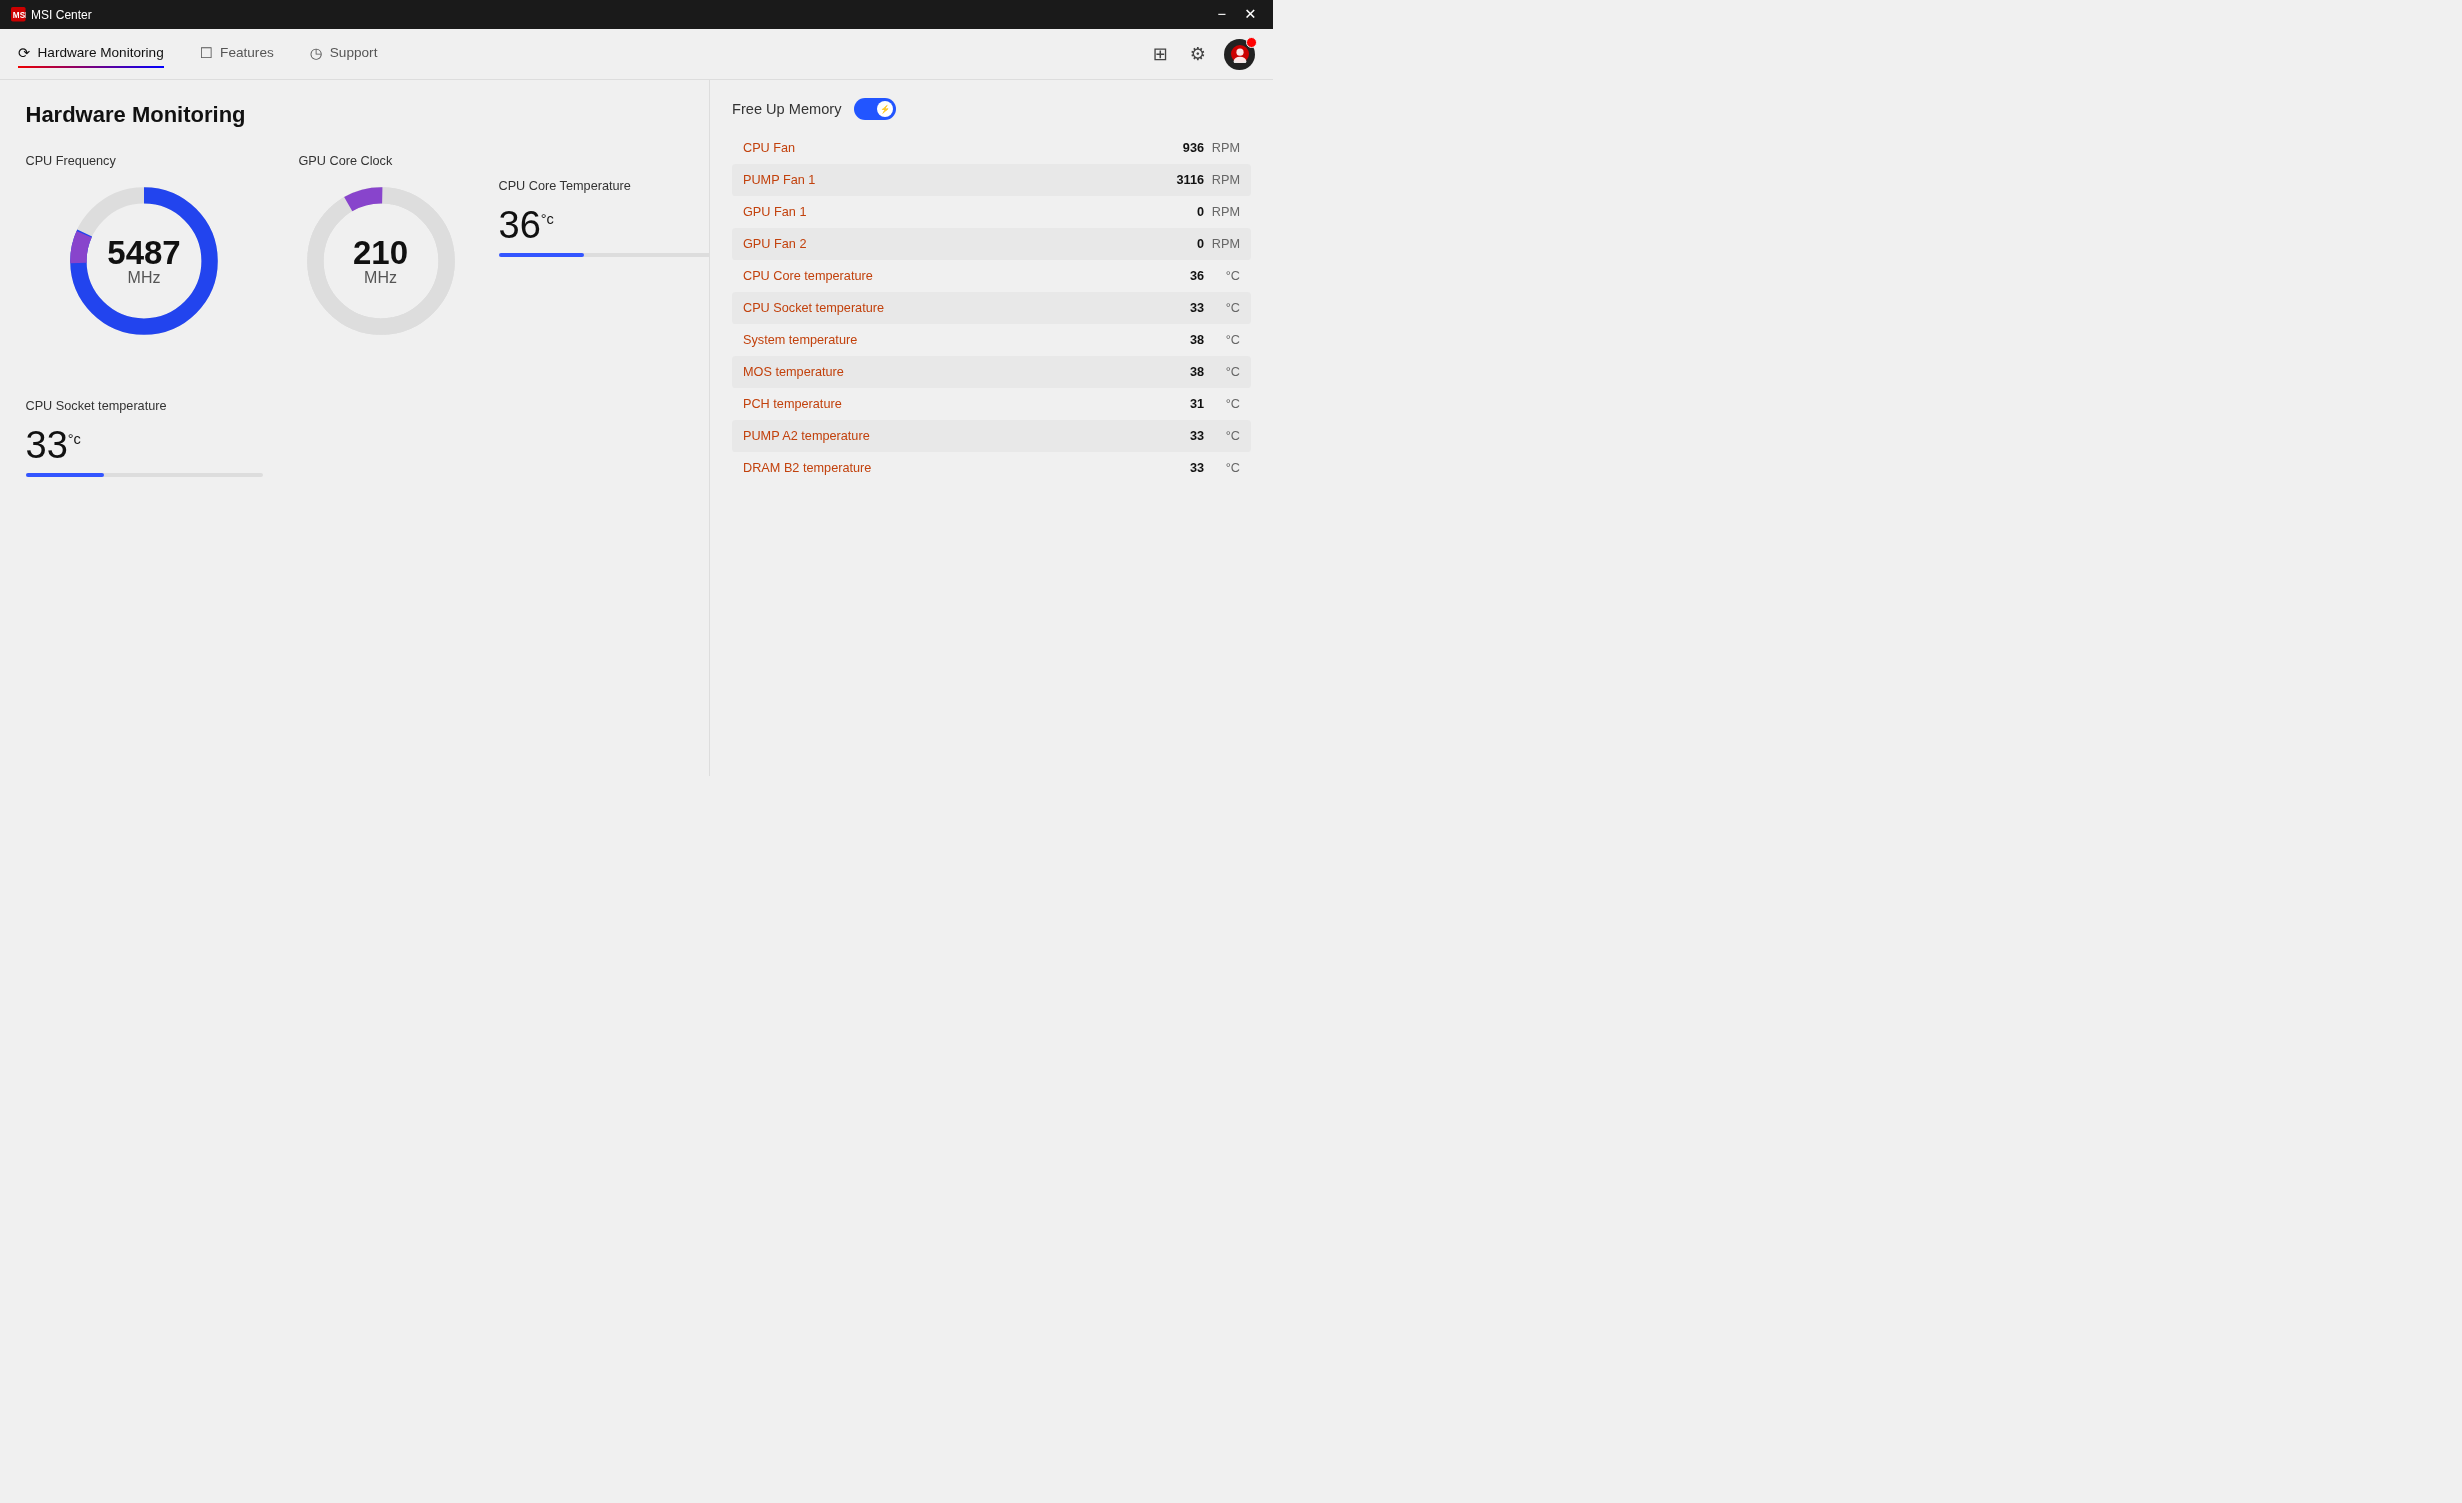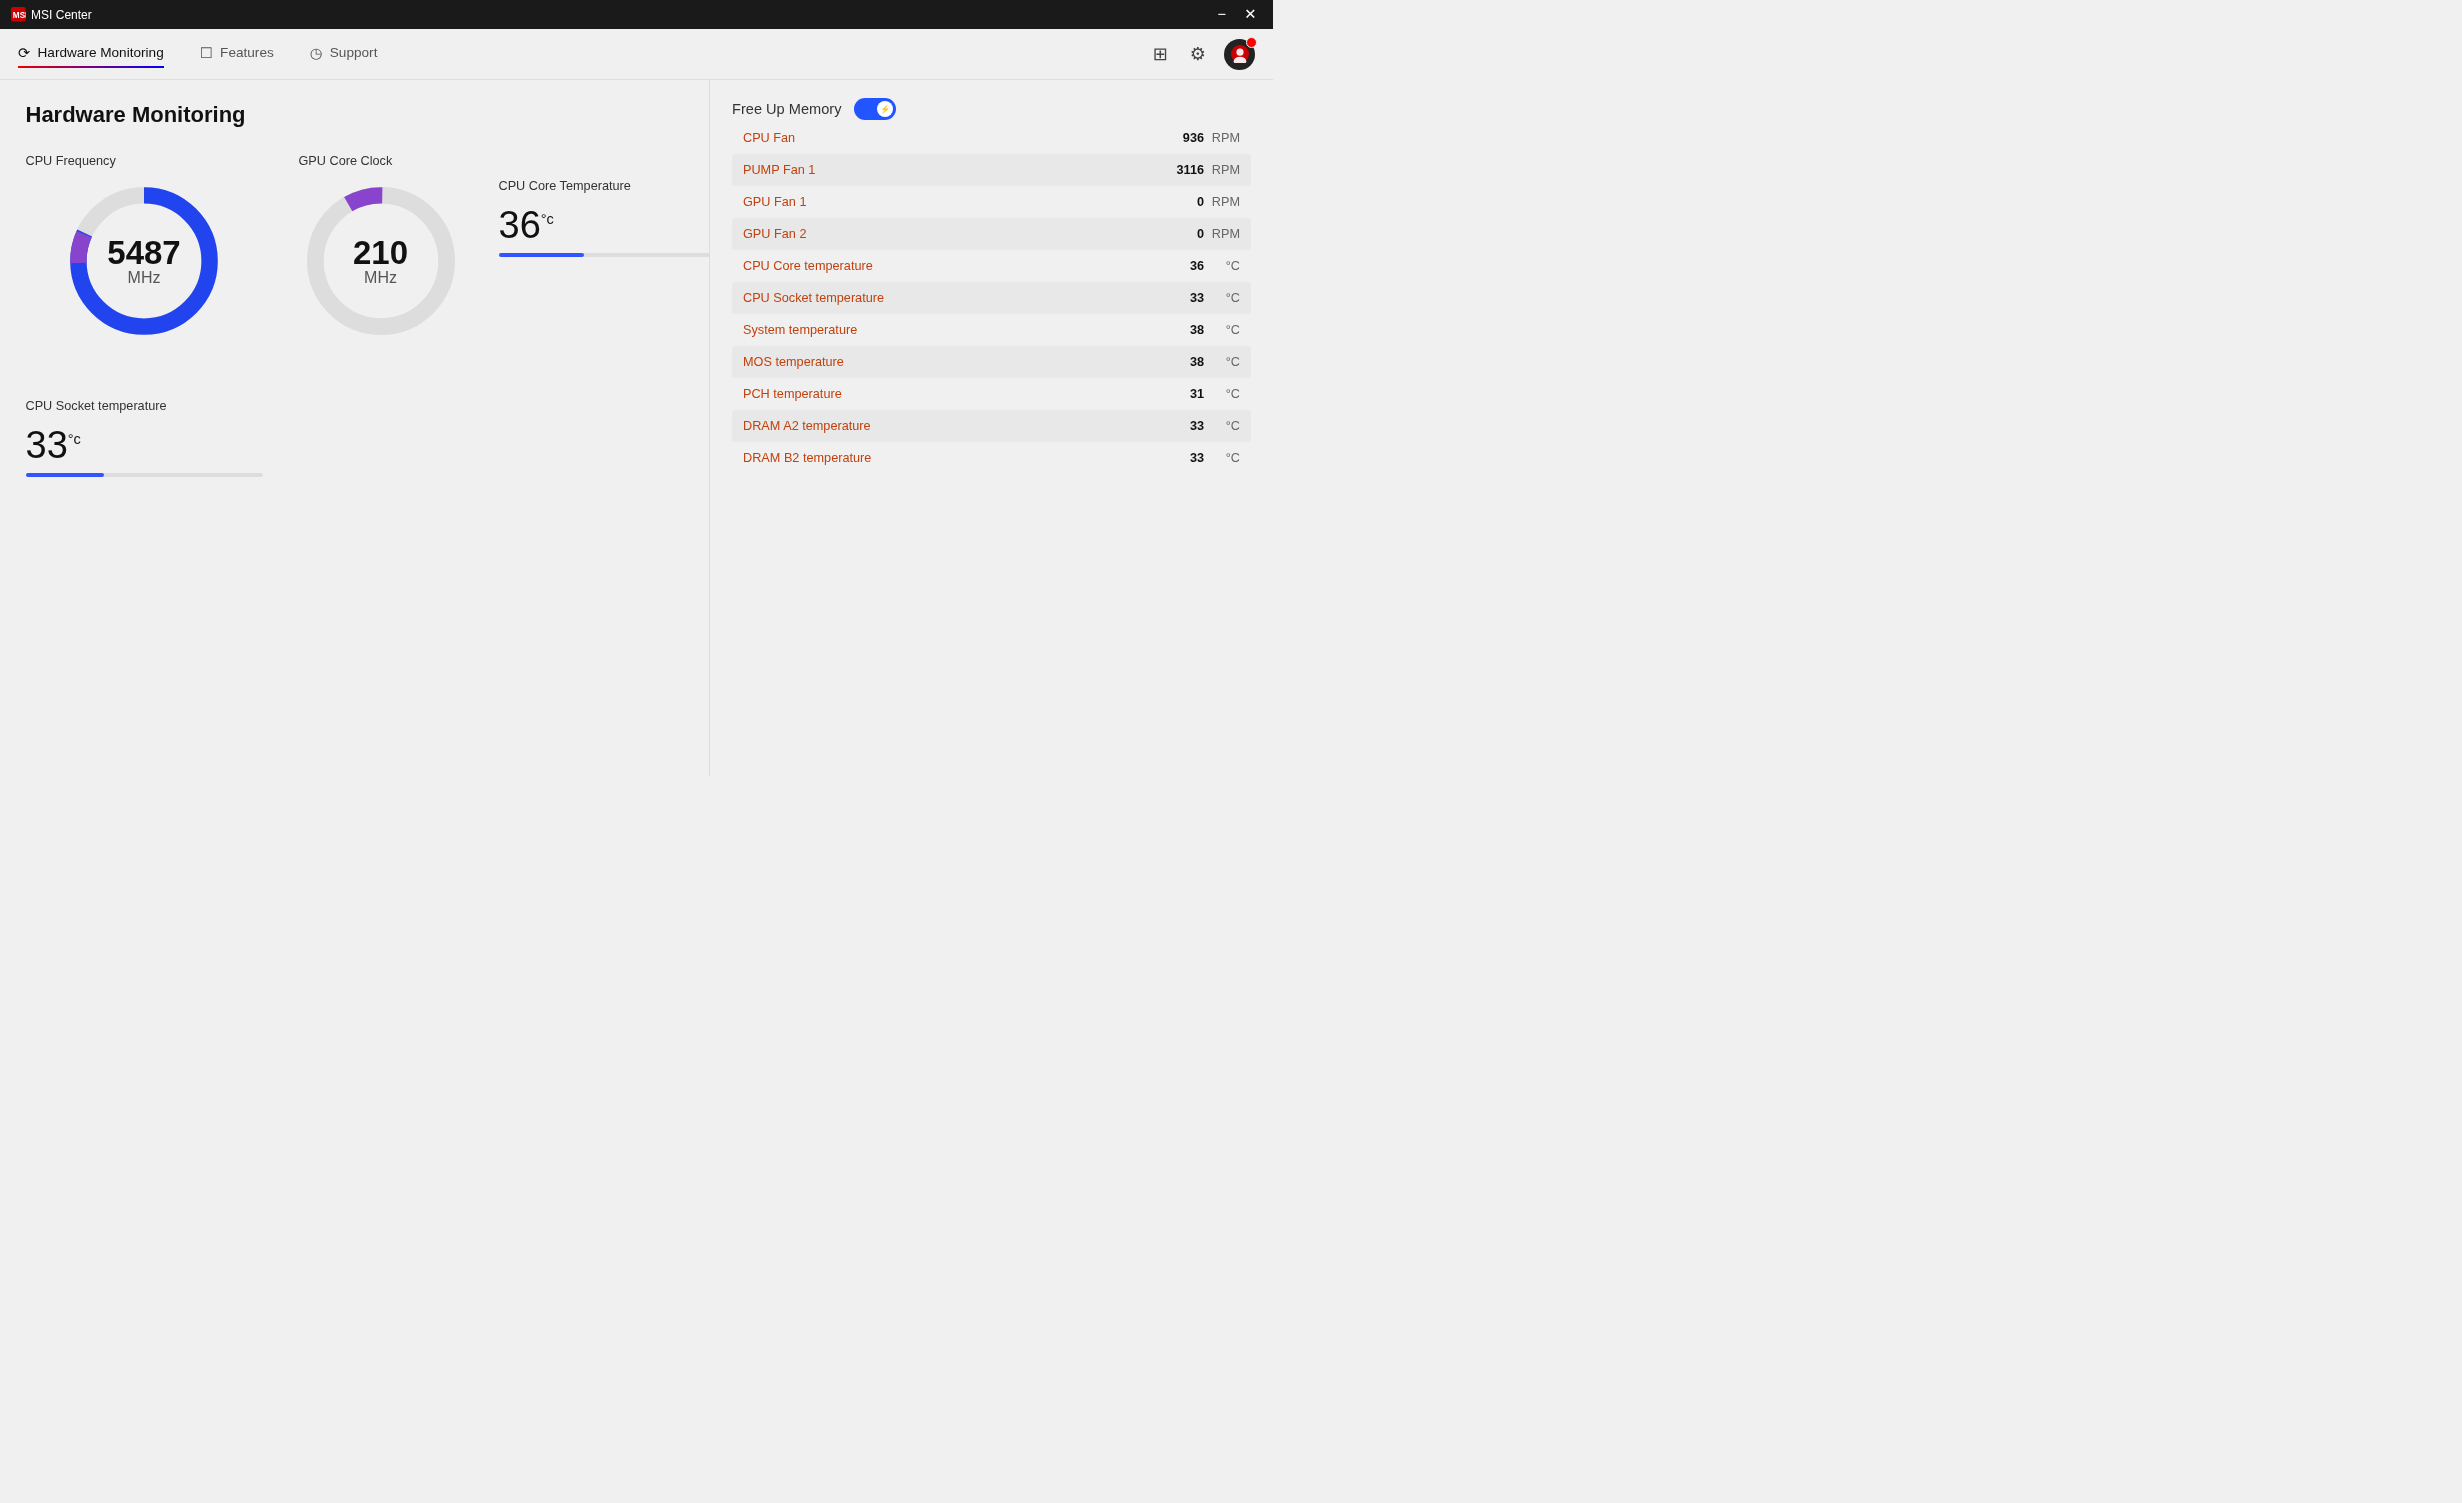--- a/index.html
+++ b/index.html
@@ -149,21 +149,21 @@
     .right-panel {
       width: 564px;
       background: #f0f0f0;
       padding: 18px 22px;
       overflow-y: auto;
       border-left: 0.9px solid #ddd;
     }
 
     .free-memory-header {
       display: flex; align-items: center; gap: 12.7px;
-      margin-bottom: 2px;
+      margin-bottom: 12px;
     }
     .free-memory-label {
       font-size: 14.6px; color: #333;
     }
     .toggle-switch {
       width: 42px; height: 22px; border-radius: 11px;
       background: #2255ff;
       display: flex; align-items: center;
       padding: 2.7px;
       cursor: pointer;
@@ -356,21 +356,21 @@
         <span class="sensor-name">MOS temperature</span>
         <span class="sensor-value">38</span>
         <span class="sensor-unit">°C</span>
       </div>
       <div class="sensor-row">
         <span class="sensor-name">PCH temperature</span>
         <span class="sensor-value">31</span>
         <span class="sensor-unit">°C</span>
       </div>
       <div class="sensor-row">
-        <span class="sensor-name">DRAM A2 temperature</span>
+        <span class="sensor-name">PUMP A2 temperature</span>
         <span class="sensor-value">33</span>
         <span class="sensor-unit">°C</span>
       </div>
       <div class="sensor-row">
         <span class="sensor-name">DRAM B2 temperature</span>
         <span class="sensor-value">33</span>
         <span class="sensor-unit">°C</span>
       </div>
     </div>
 

